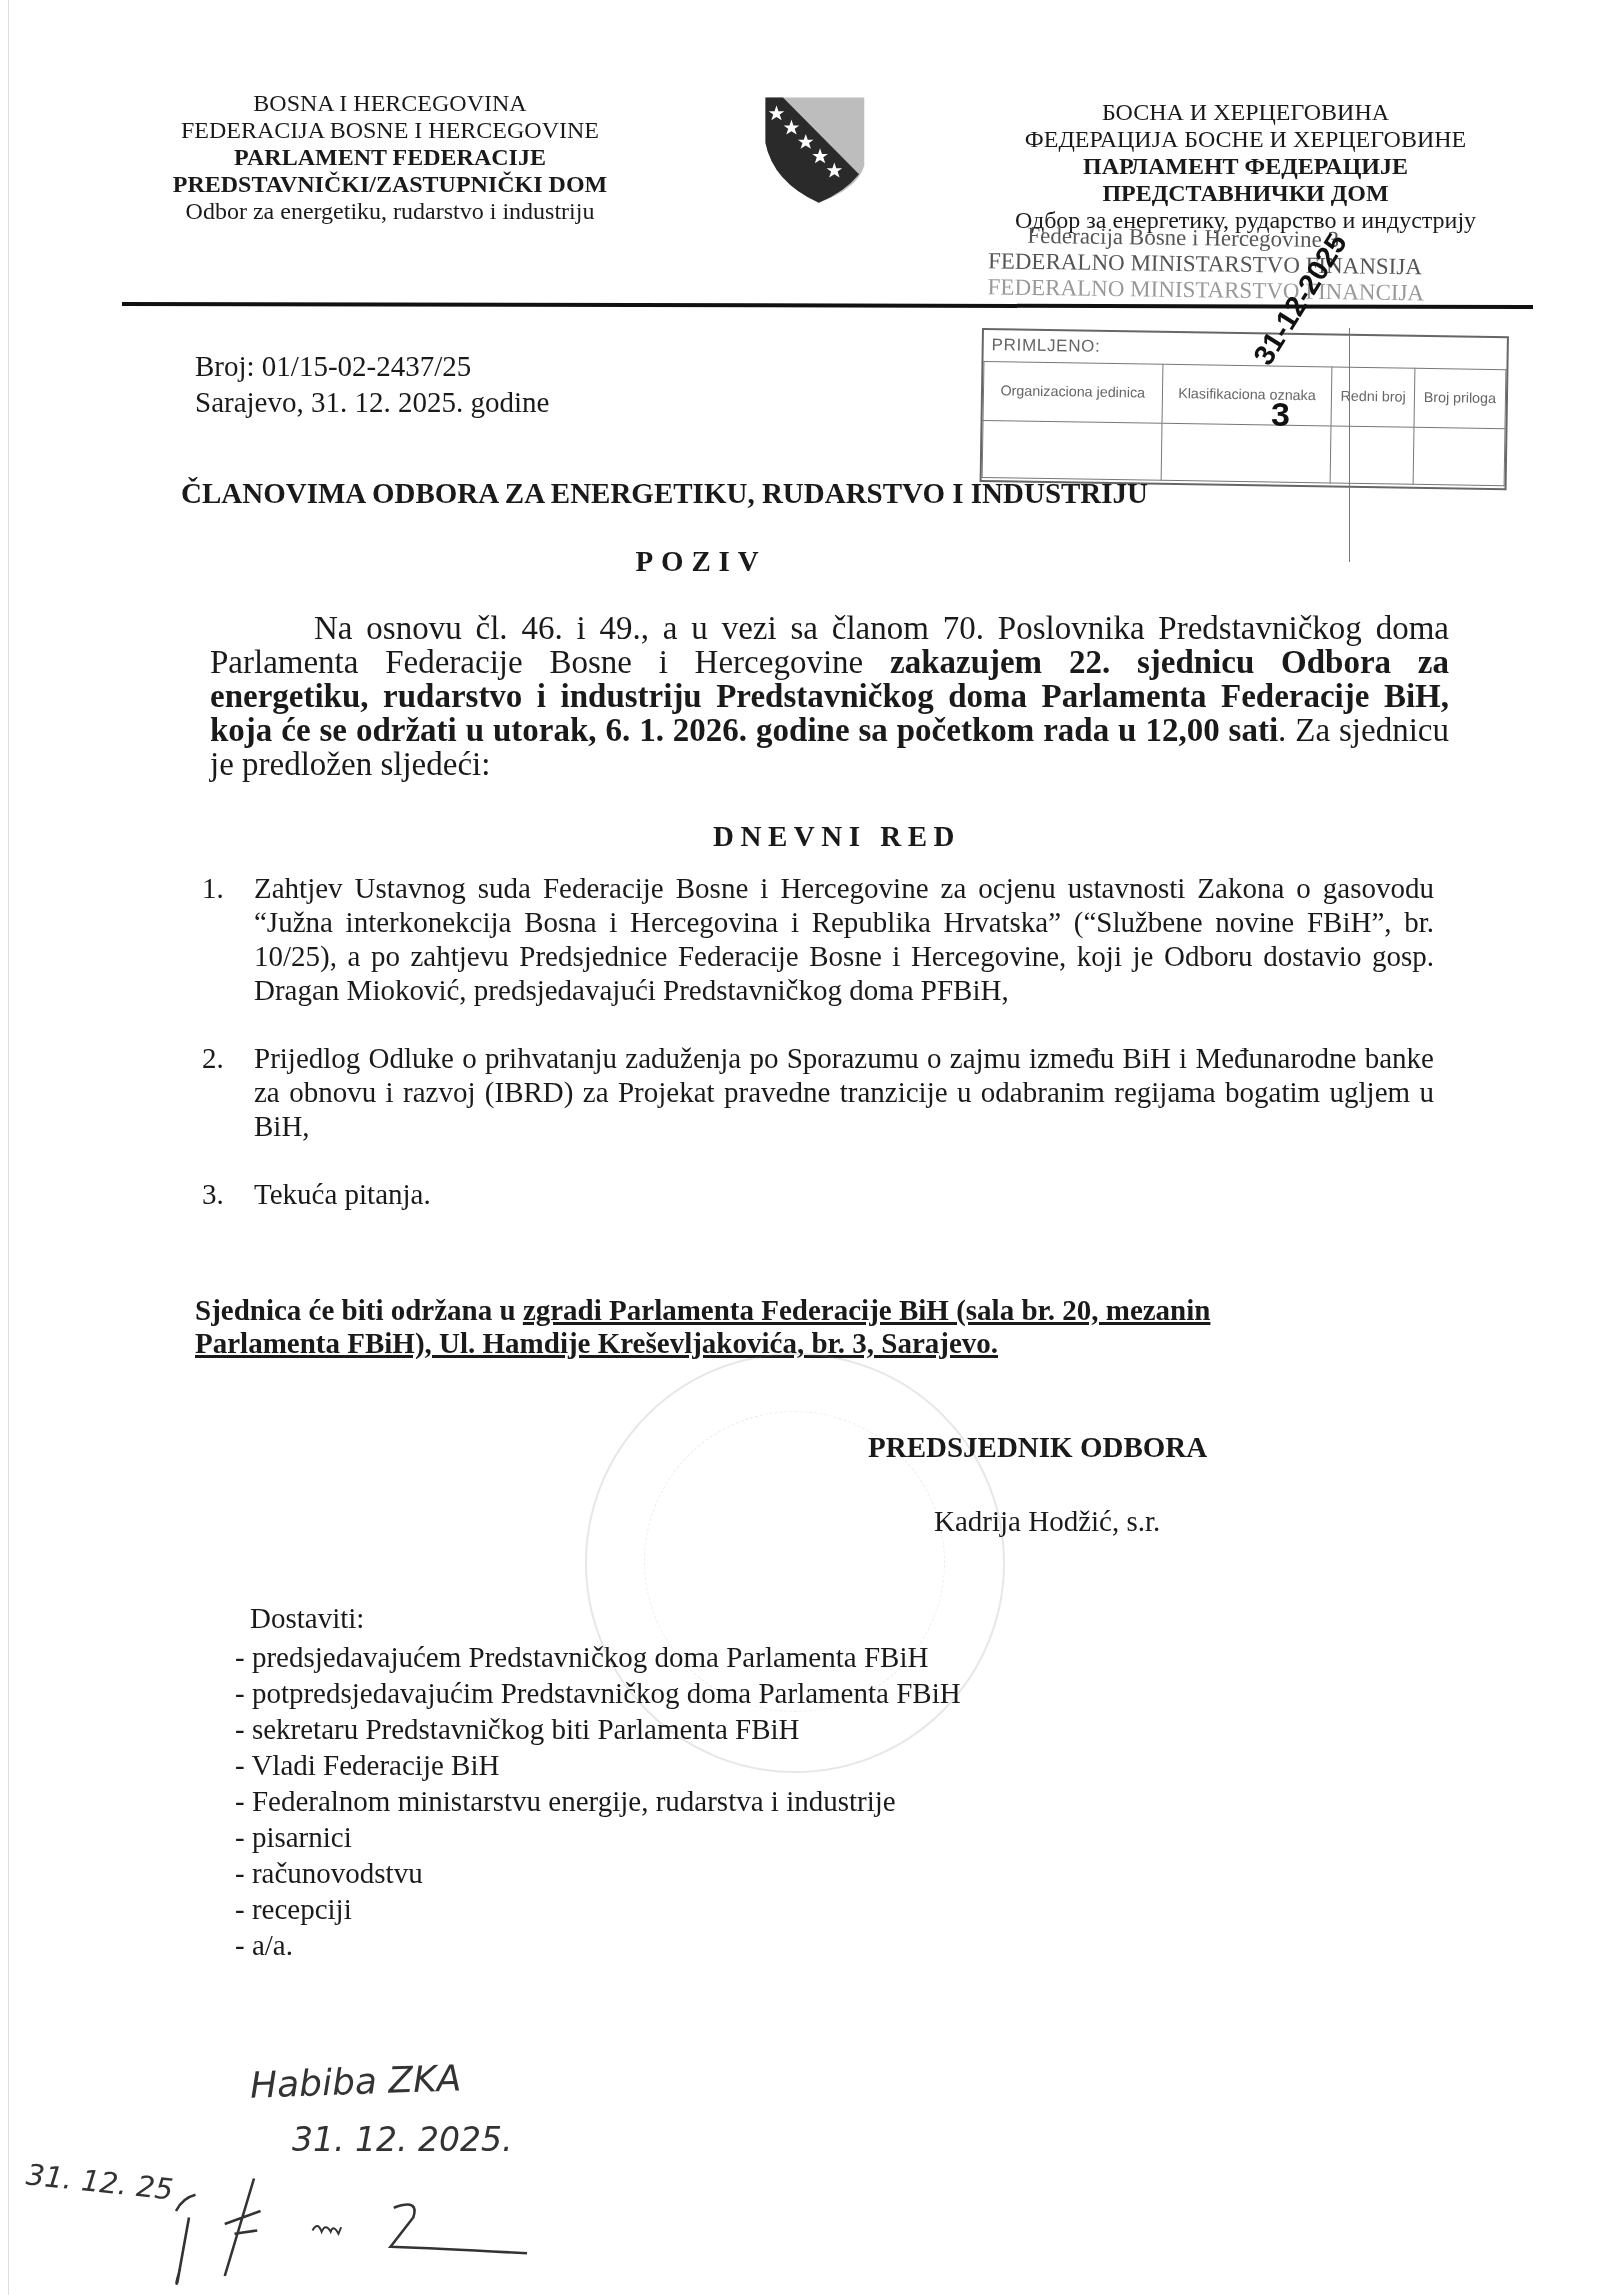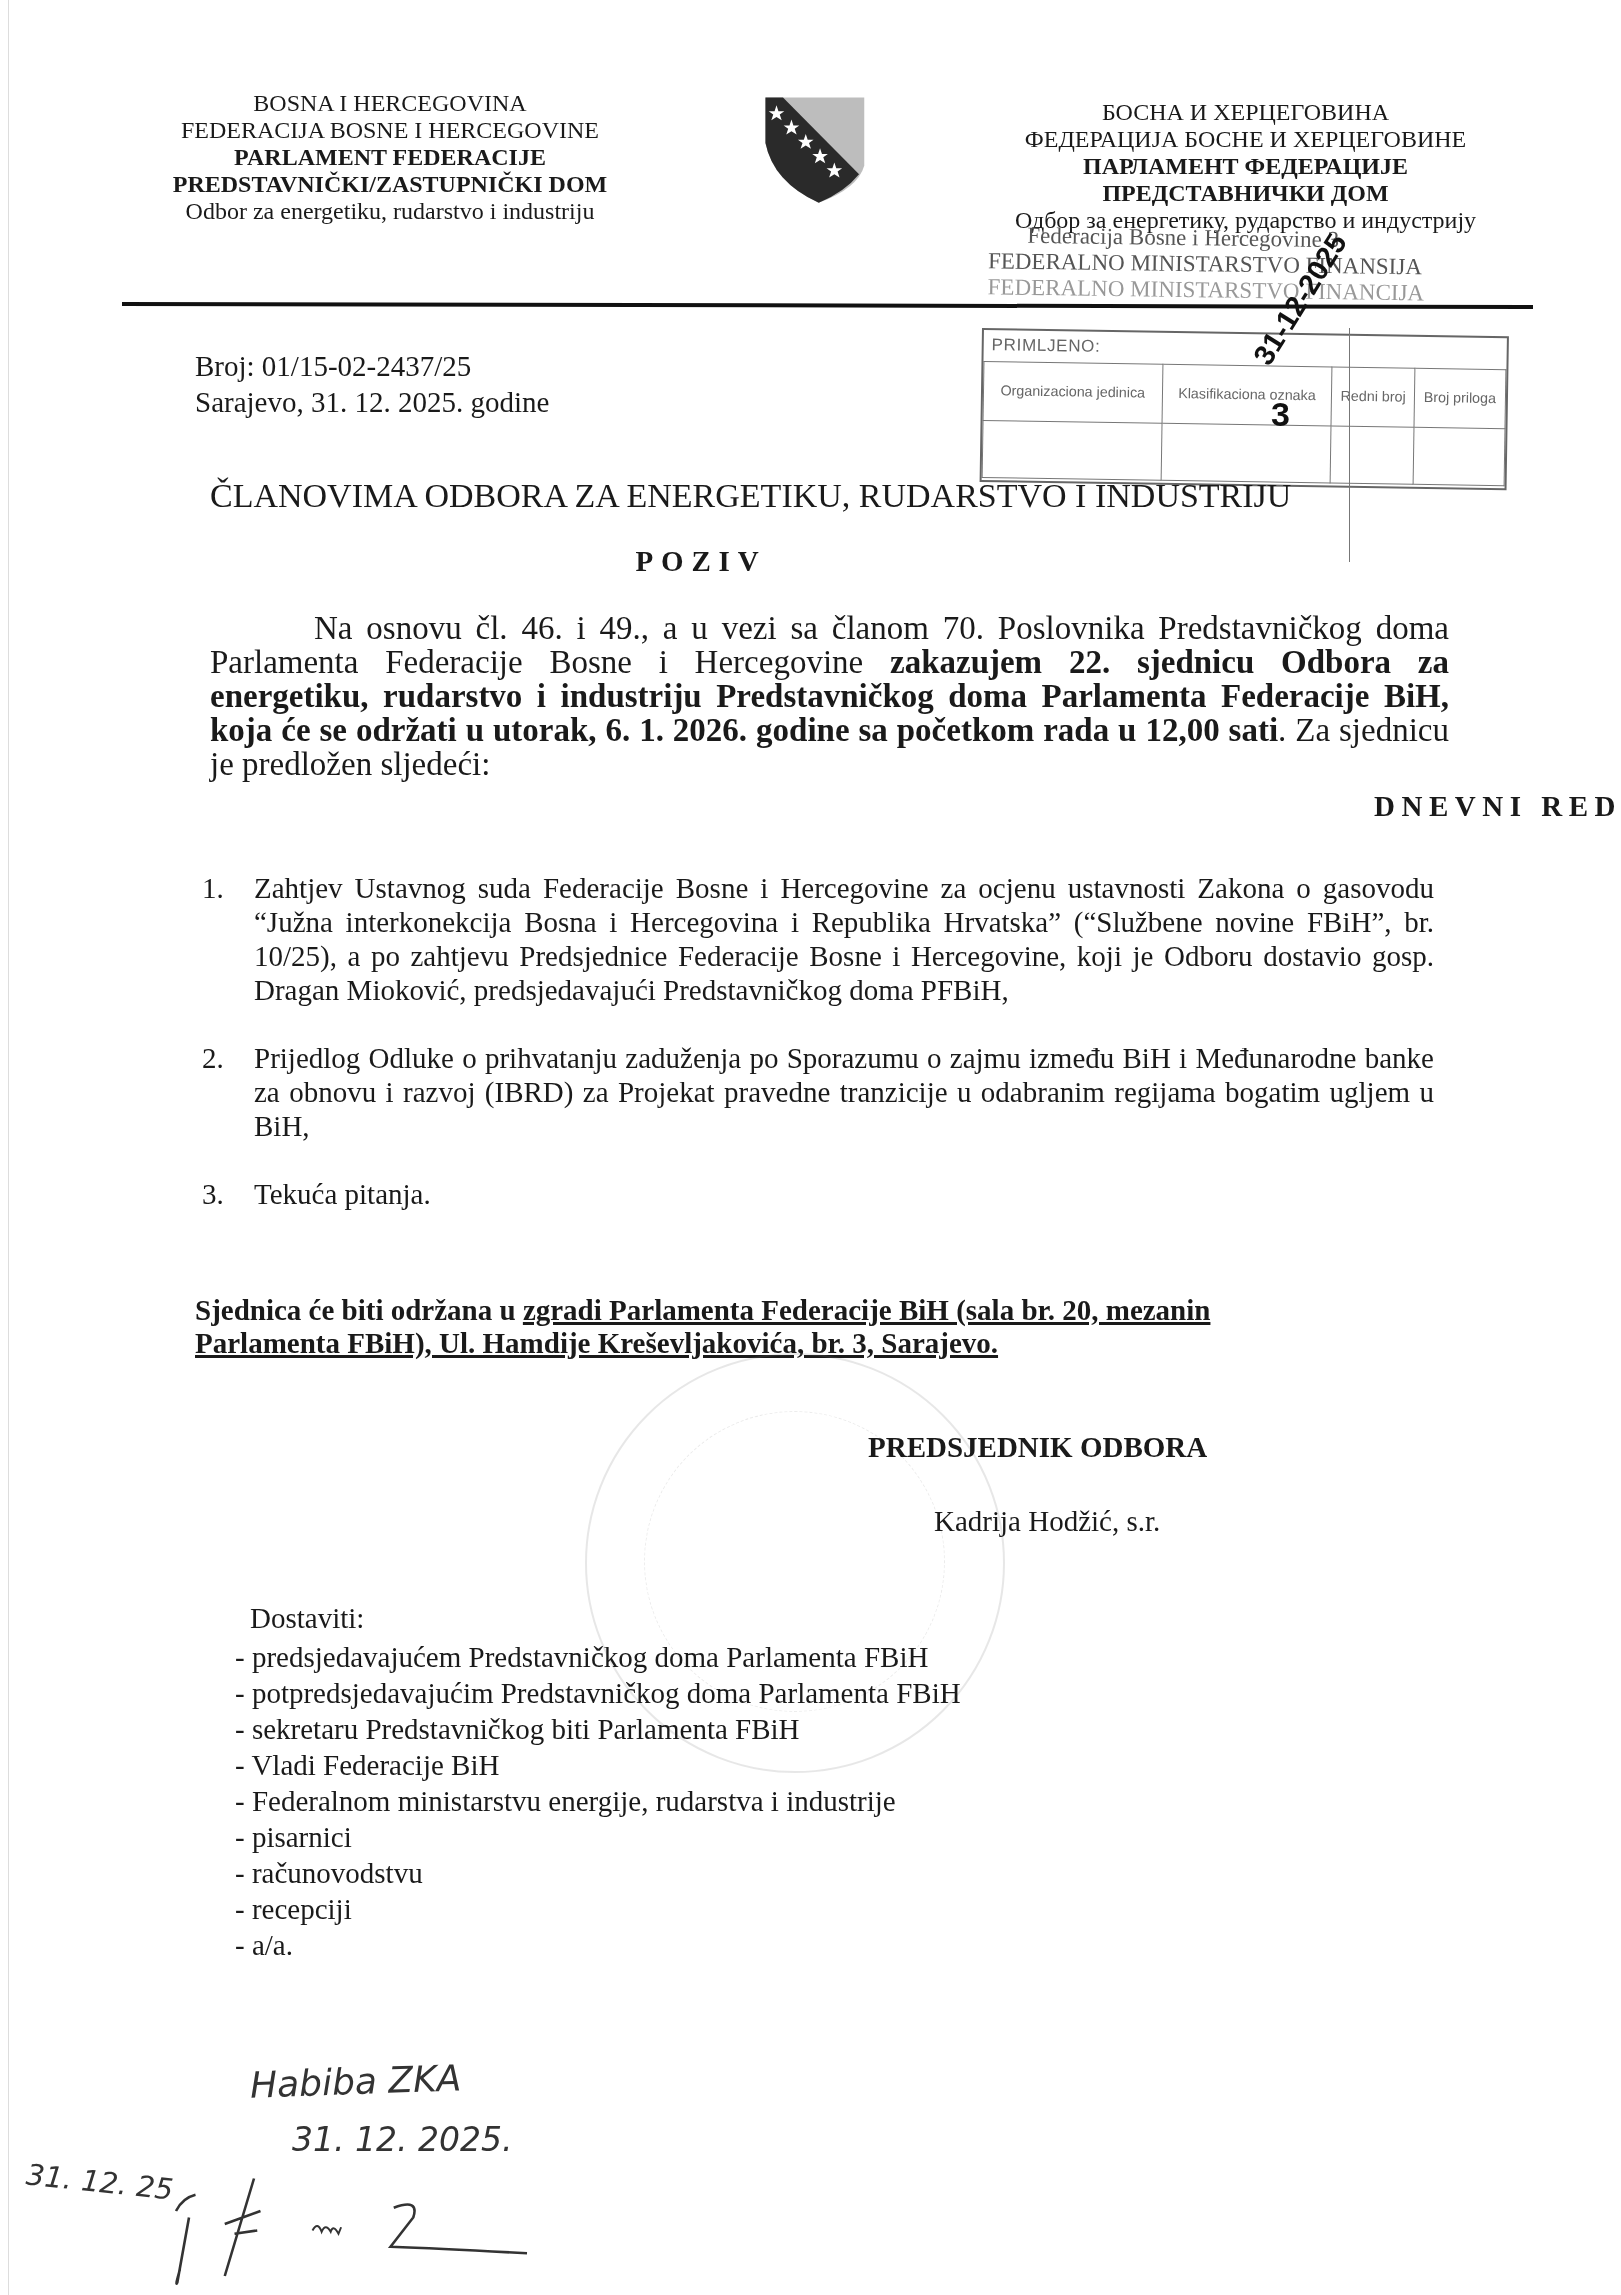--- a/index.html
+++ b/index.html
@@ -17,25 +17,25 @@
   .primljeno { left:982px; top:328px; width:523px; height:150px; border:2px solid #666; transform:rotate(0.9deg); transform-origin:left top;
                font-family:"Liberation Sans", "DejaVu Sans", sans-serif; color:#666; }
   .primljeno .lbl { position:absolute; left:7.8px; top:5.2px; font-size:17px; letter-spacing:0.7px; }
   .primljeno table { position:absolute; left:0; top:31px; width:100%; height:117px; border-collapse:collapse; }
   .primljeno td { border:1.3px solid #777; text-align:center; font-size:14.3px; line-height:15.6px; vertical-align:middle; color:#666; }
   .stamp-date { left:1275px; top:338px; font-family:"Liberation Sans", "DejaVu Sans", sans-serif; font-weight:bold; font-size:29px; color:#111;
                 transform:rotate(-58deg); transform-origin:left bottom; white-space:nowrap; }
   .stamp-3 { left:1271px; top:395px; font-family:"Liberation Sans", sans-serif; font-weight:bold; font-size:34px; color:#111; }
   .vline { left:1349px; top:328px; width:1.3px; height:234px; background:#777; }
   .meta { left:195px; top:348px; font-size:29px; line-height:36px; }
-  .recipients { left:210px; top:477px; font-size:34px; font-weight:normal; white-space:nowrap; }
+  .recipients { left:181px; top:477px; font-size:29px; font-weight:bold; white-space:nowrap; }
   .poziv { left:0; width:1350px; top:545px; text-align:center; font-size:29px; font-weight:bold; letter-spacing:7.8px; padding-left:52px; box-sizing:border-box; }
   .para { left:195px; top:611px; width:1239px; font-size:33px; line-height:34px; text-align:justify;margin-left:15px; }
   .para .indent { display:inline-block; width:104px; }
-  .dnevni { left:0; width:1622px; top:790px; text-align:right; font-size:29px; font-weight:bold; letter-spacing:6.5px; padding-left:52px; box-sizing:border-box; }
+  .dnevni { left:0; width:1622px; top:820px; text-align:center; font-size:29px; font-weight:bold; letter-spacing:6.5px; padding-left:52px; box-sizing:border-box; }
   .agenda { left:202px; top:871px; width:1232px; font-size:29px; line-height:34px; }
   .agenda .item { display:flex; margin-bottom:34px; }
   .agenda .num { width:52px; flex:none; }
   .agenda .txt { flex:1; text-align:justify; }
   .venue { left:195px; top:1294px; width:1158px; font-size:29px; line-height:33px; font-weight:bold; }
   .venue .u { text-decoration:underline; text-decoration-thickness:3.3px; }
   .predsjednik { left:868px; top:1431px; font-size:29px; font-weight:bold; }
   .potpis { left:934px; top:1505px; font-size:29px; }
   .seal { left:585px; top:1353px; width:416px; height:416px; border-radius:50%; border:2px solid rgba(120,120,120,0.18); }
   .seal-inner { left:644px; top:1411px; width:299px; height:299px; border-radius:50%; border:1.3px dashed rgba(120,120,120,0.15); }

